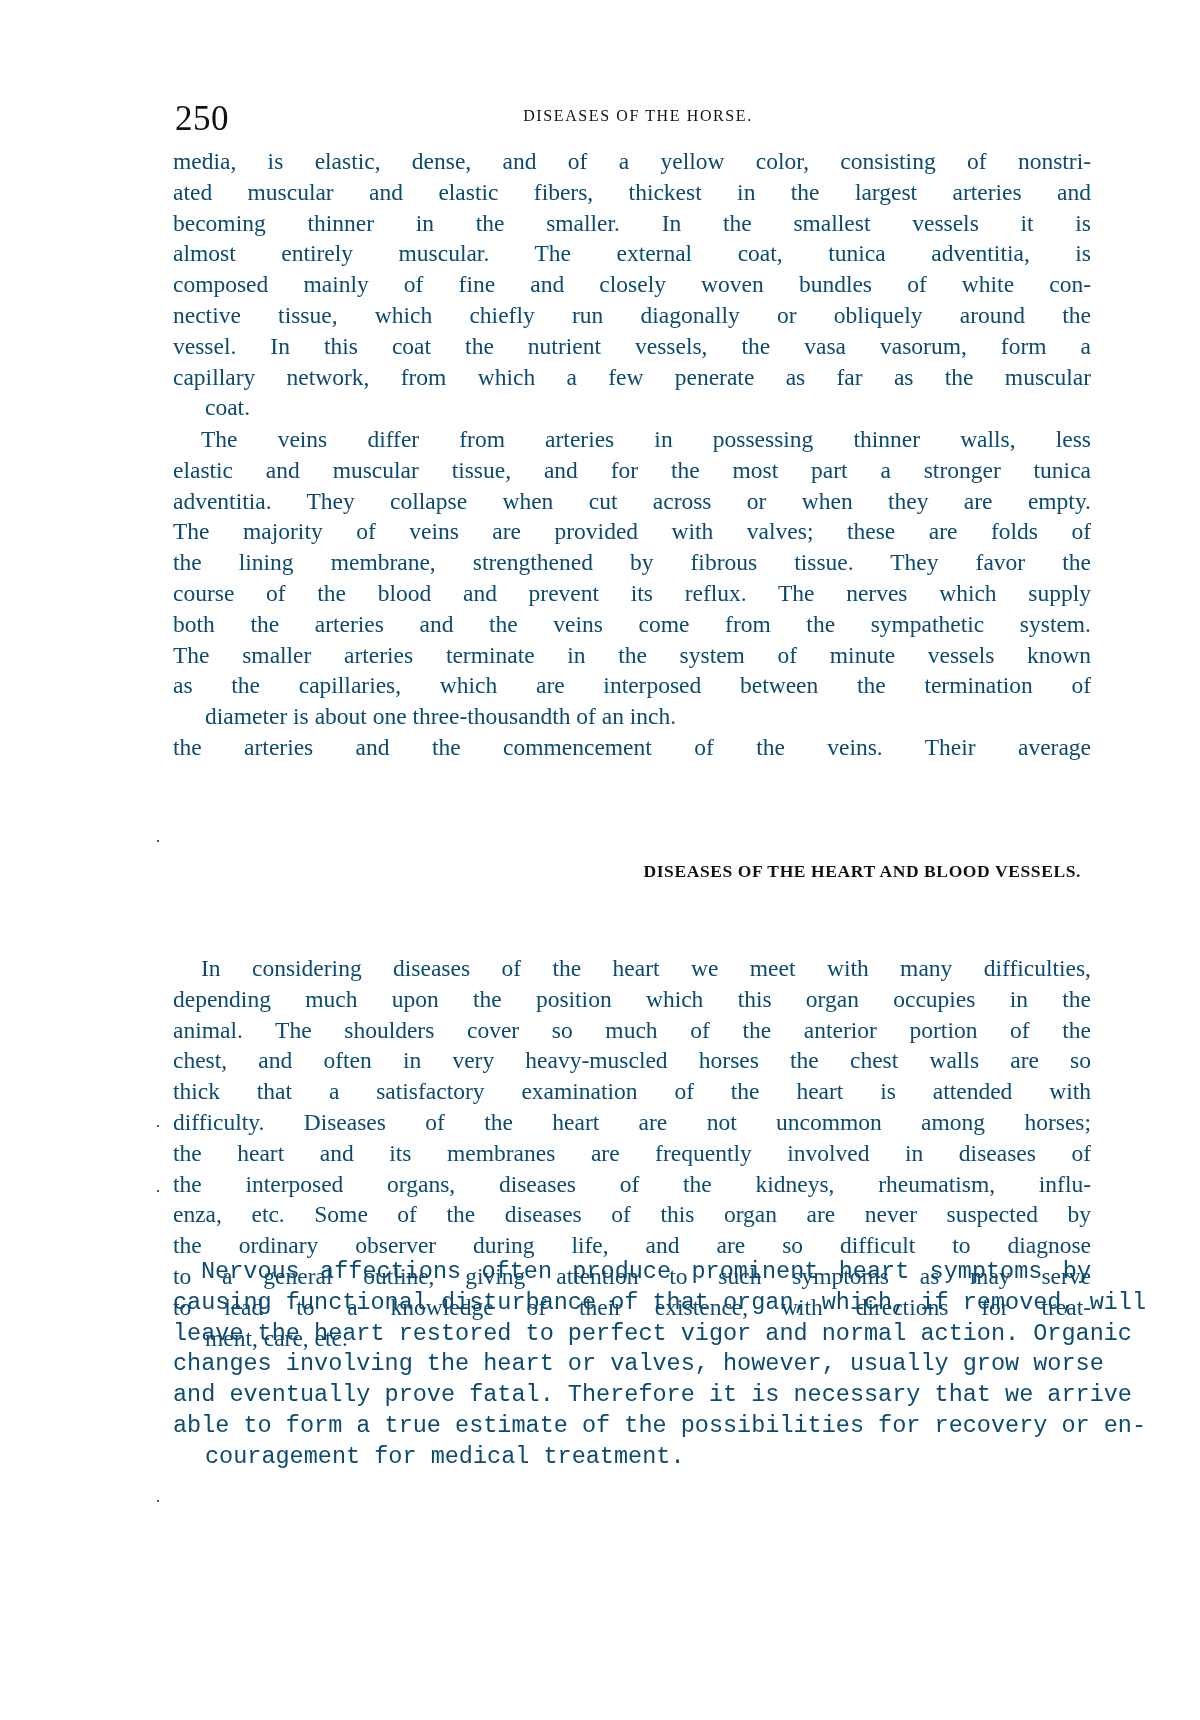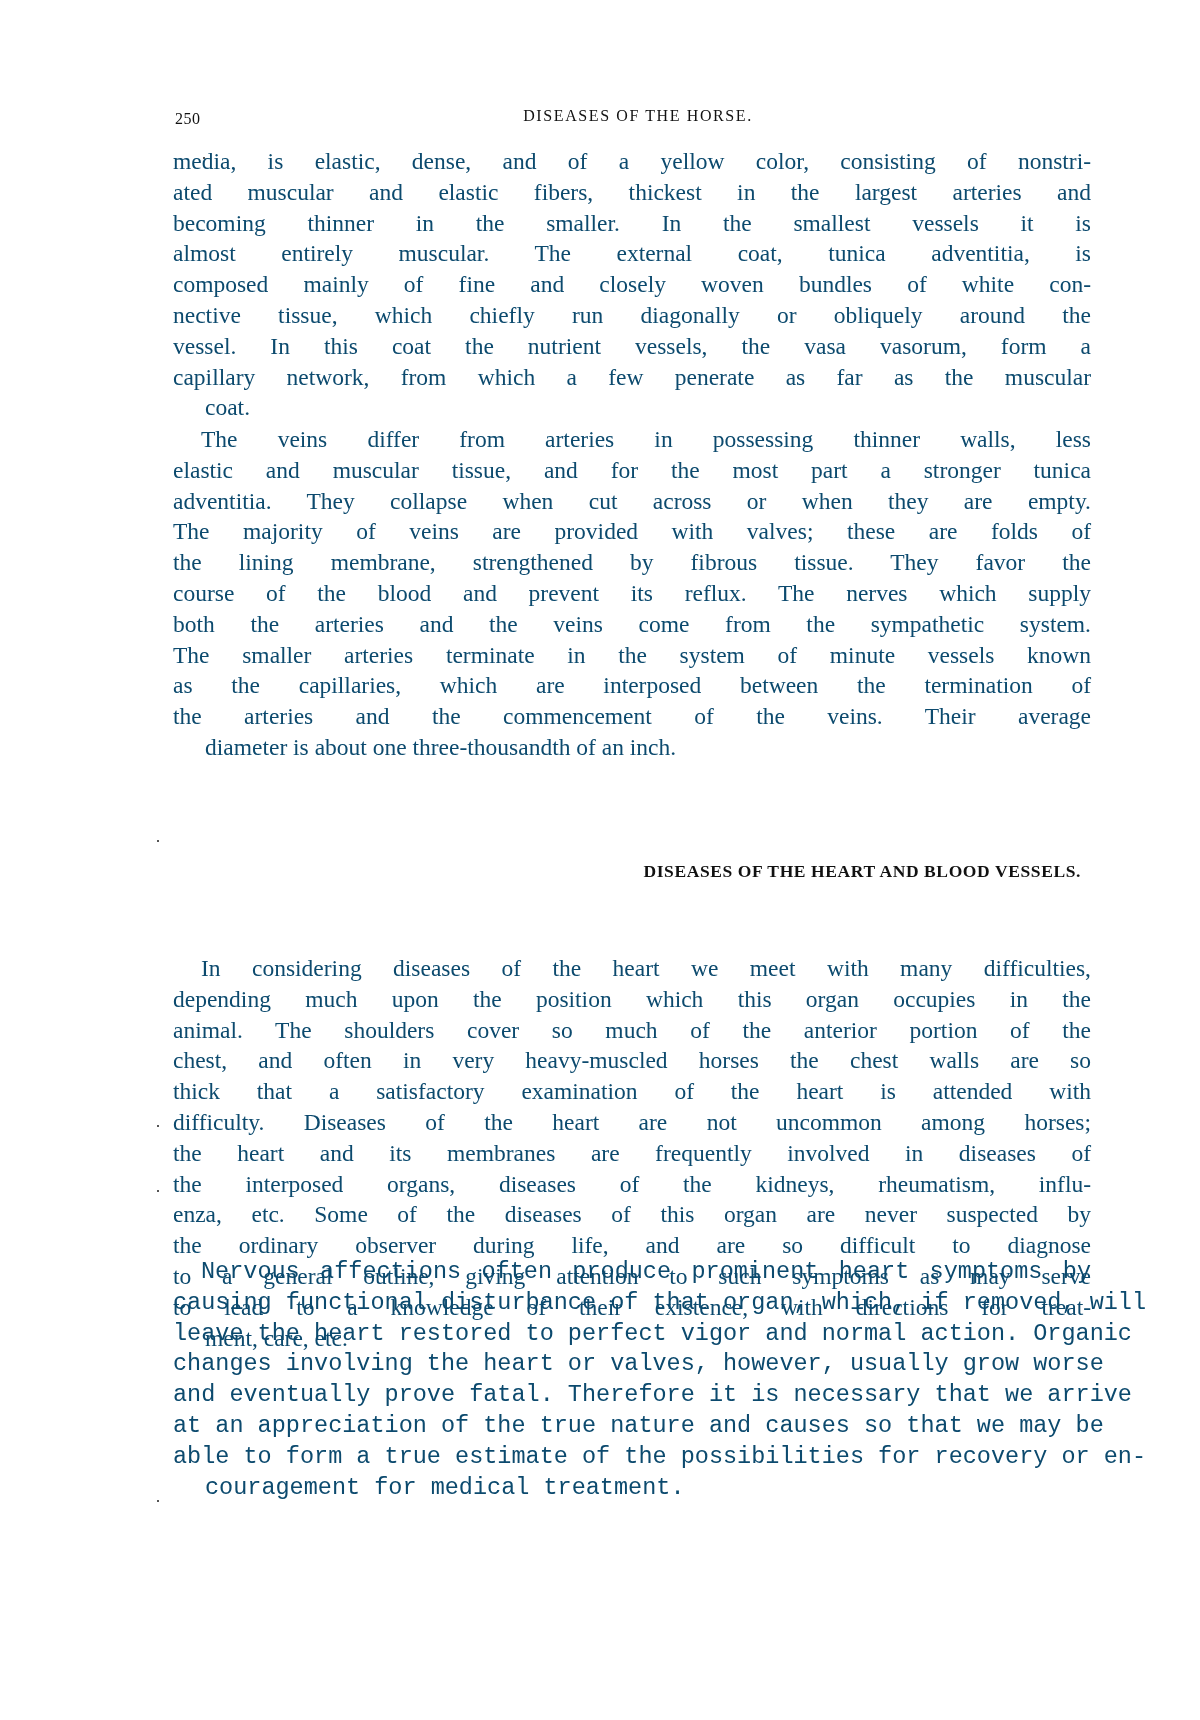--- a/index.html
+++ b/index.html
@@ -28,21 +28,21 @@
       left: 175px;
       top: 102px;
       width: 906px;
       height: 34px;
     }
     .page-number {
       position: absolute;
       left: 0;
       top: 0;
       font-family: "Liberation Serif", serif;
-      font-size: 16px;
+      font-size: 35px;
       line-height: 34px;
       letter-spacing: 0.5px;
     }
     .running-title {
       position: absolute;
       left: 0;
       right: 0;
       top: 0;
       text-align: center;
       font-family: "Liberation Serif", serif;
@@ -124,22 +124,22 @@
   <div class="text-block block-2">
     <span class="line indent">The veins differ from arteries in possessing thinner walls, less</span>
     <span class="line">elastic and muscular tissue, and for the most part a stronger tunica</span>
     <span class="line">adventitia.  They collapse when cut across or when they are empty.</span>
     <span class="line">The majority of veins are provided with valves; these are folds of</span>
     <span class="line">the lining membrane, strengthened by fibrous tissue.  They favor the</span>
     <span class="line">course of the blood and prevent its reflux.  The nerves which supply</span>
     <span class="line">both the arteries and the veins come from the sympathetic system.</span>
     <span class="line">The smaller arteries terminate in the system of minute vessels known</span>
     <span class="line">as the capillaries, which are interposed between the termination of</span>
+    <span class="line last">diameter is about one three-thousandth of an inch.</span>
     <span class="line">the arteries and the commencement of the veins.  Their average</span>
-    <span class="line last">diameter is about one three-thousandth of an inch.</span>
   </div>
 
   <div class="section-heading">DISEASES OF THE HEART AND BLOOD VESSELS.</div>
 
   <div class="text-block block-3">
     <span class="line indent">In considering diseases of the heart we meet with many difficulties,</span>
     <span class="line">depending much upon the position which this organ occupies in the</span>
     <span class="line">animal.  The shoulders cover so much of the anterior portion of the</span>
     <span class="line">chest, and often in very heavy-muscled horses the chest walls are so</span>
     <span class="line">thick that a satisfactory examination of the heart is attended with</span>
@@ -152,21 +152,20 @@
     <span class="line">to lead to a knowledge of their existence, with directions for treat-</span>
     <span class="line last">ment, care, etc.</span>
   </div>
 
   <div class="text-block block-4">
     <span class="line indent">Nervous affections often produce prominent heart symptoms by</span>
     <span class="line">causing functional disturbance of that organ, which, if removed, will</span>
     <span class="line">leave the heart restored to perfect vigor and normal action.  Organic</span>
     <span class="line">changes involving the heart or valves, however, usually grow worse</span>
     <span class="line">and eventually prove fatal.  Therefore it is necessary that we arrive</span>
-    <span class="line">at an appreciation of the true nature and causes so that we may be</span>
     <span class="line">able to form a true estimate of the possibilities for recovery or en-</span>
     <span class="line last">couragement for medical treatment.</span>
   </div>
 
   <span class="speck" style="left:203px; top:157px;"></span>
   <span class="speck" style="left:157px; top:840px;"></span>
   <span class="speck" style="left:157px; top:1125px;"></span>
   <span class="speck" style="left:157px; top:1190px;"></span>
   <span class="speck" style="left:157px; top:1500px;"></span>
 </div>

